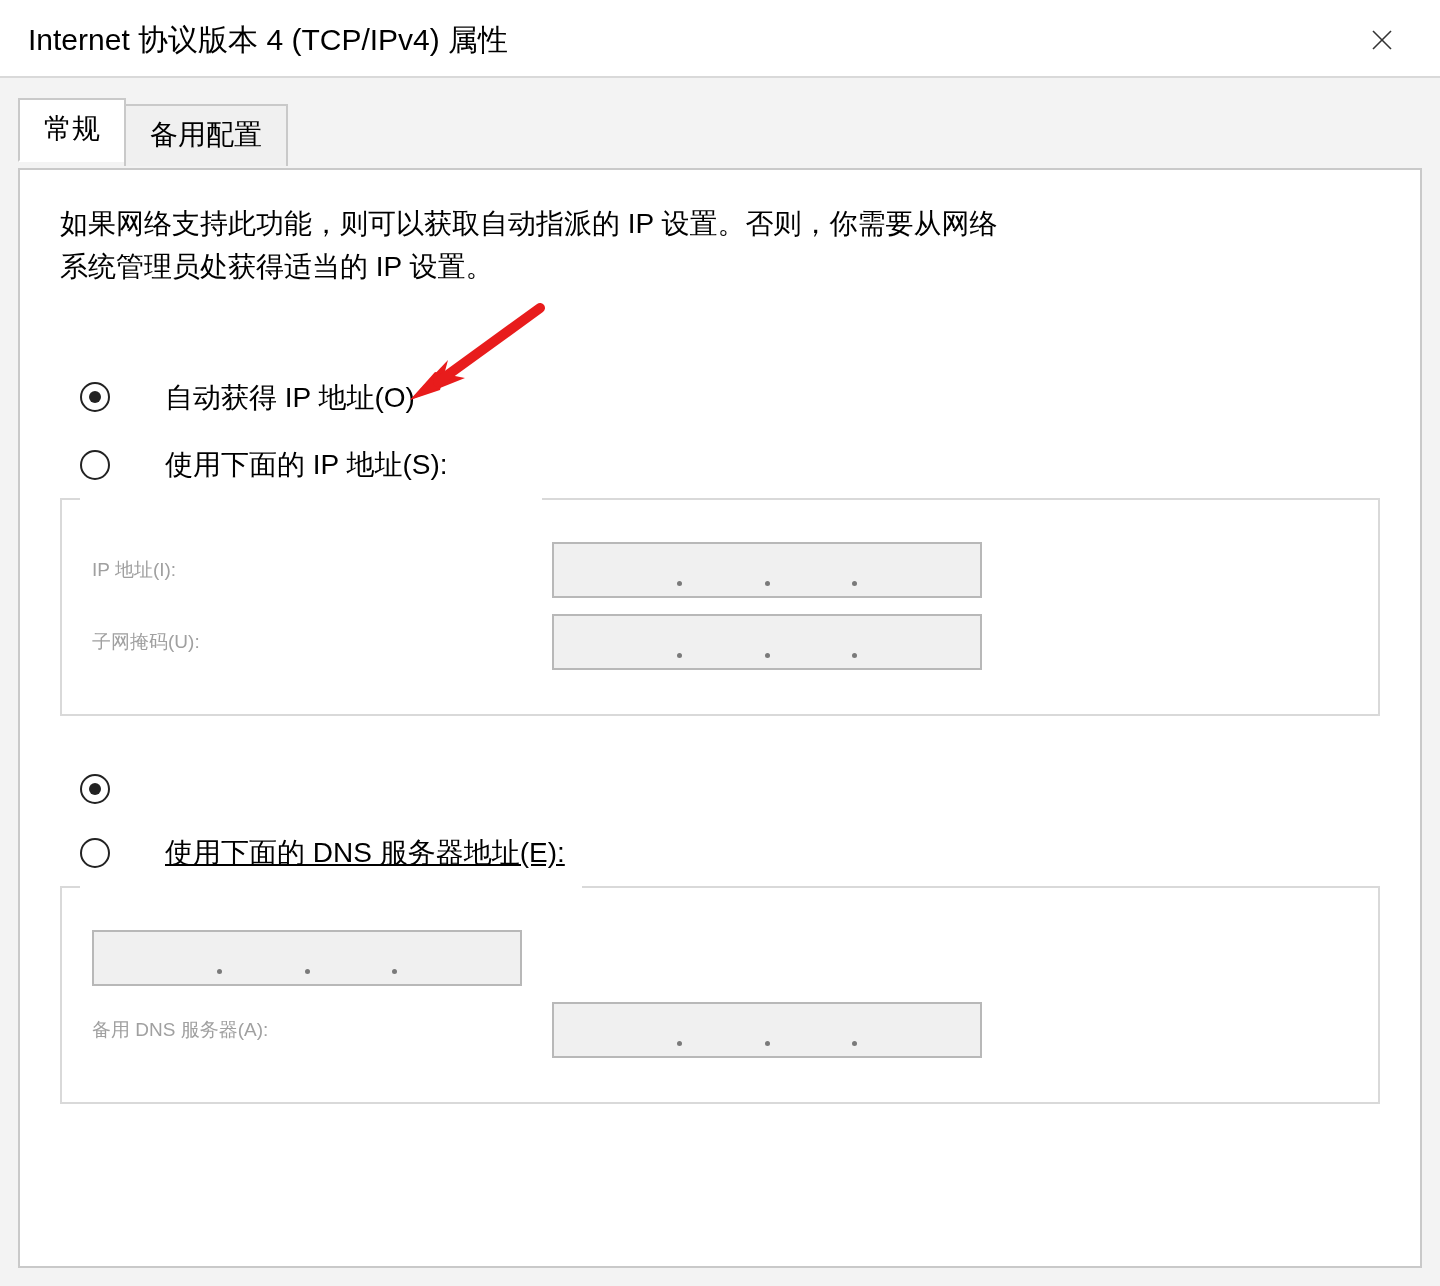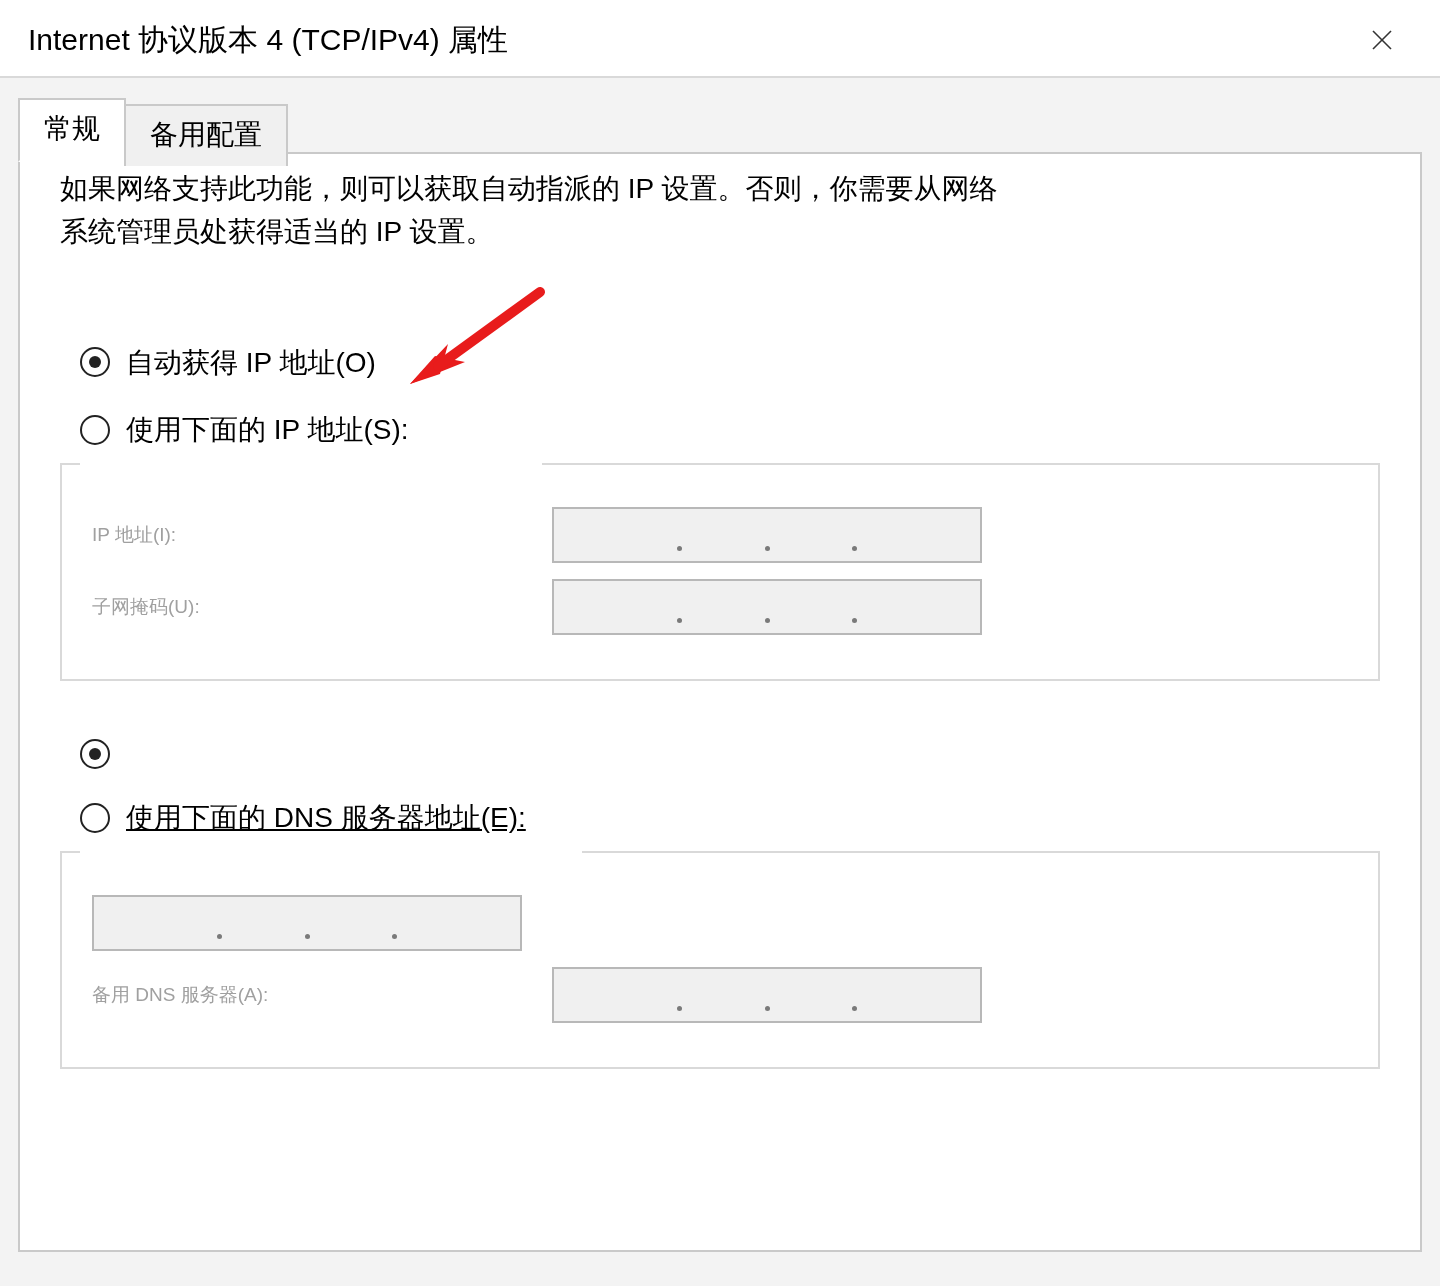--- a/index.html
+++ b/index.html
@@ -73,40 +73,42 @@
     top: 10px;
     border-bottom: 2px solid var(--panel-bg);
   }
   .tab + .tab {
     margin-left: -2px;
   }
 
   .panel {
     border: 2px solid var(--border);
     background: var(--panel-bg);
-    padding: 13px 40px 40px 40px;
+    padding: 32px 40px 40px 40px;
     min-height: 1100px;
     box-sizing: border-box;
     position: relative;
+    margin-top: 16px;
   }
   .intro {
     font-size: 28px;
     line-height: 1.55;
     max-width: 940px;
   }
 
   .group {
     margin-top: 58px;
   }
   .radio-row {
     display: flex;
     align-items: center;
     margin: 22px 0 22px 20px;
     font-size: 28px;
     cursor: default;
+    gap: 39px;
   }
   .radio {
     width: 26px;
     height: 26px;
     border: 2.5px solid #222;
     border-radius: 50%;
     margin-right: 16px;
     display: inline-flex;
     align-items: center;
     justify-content: center;

